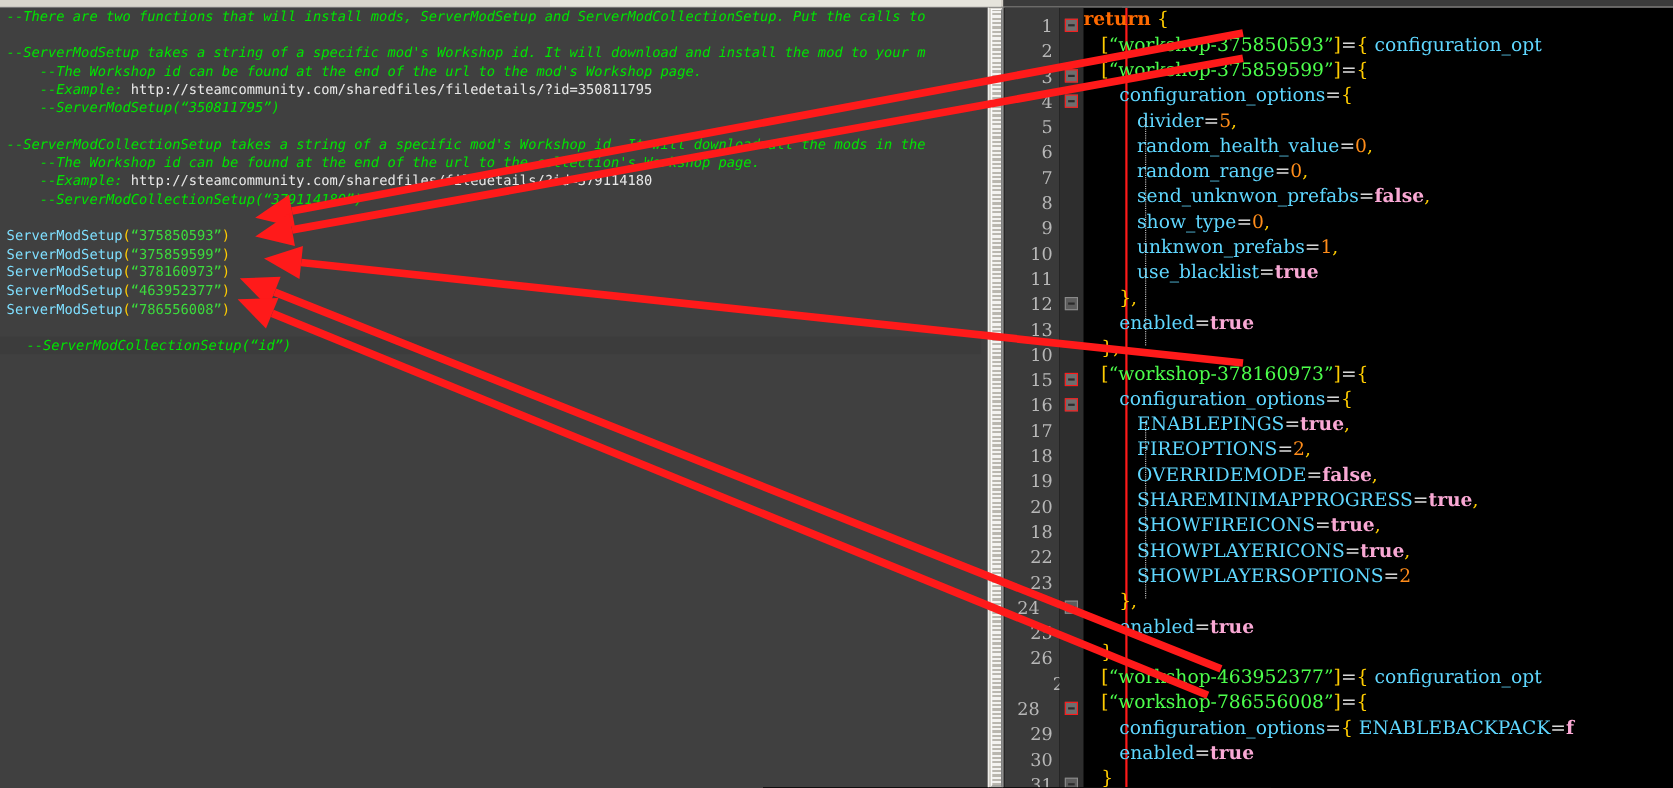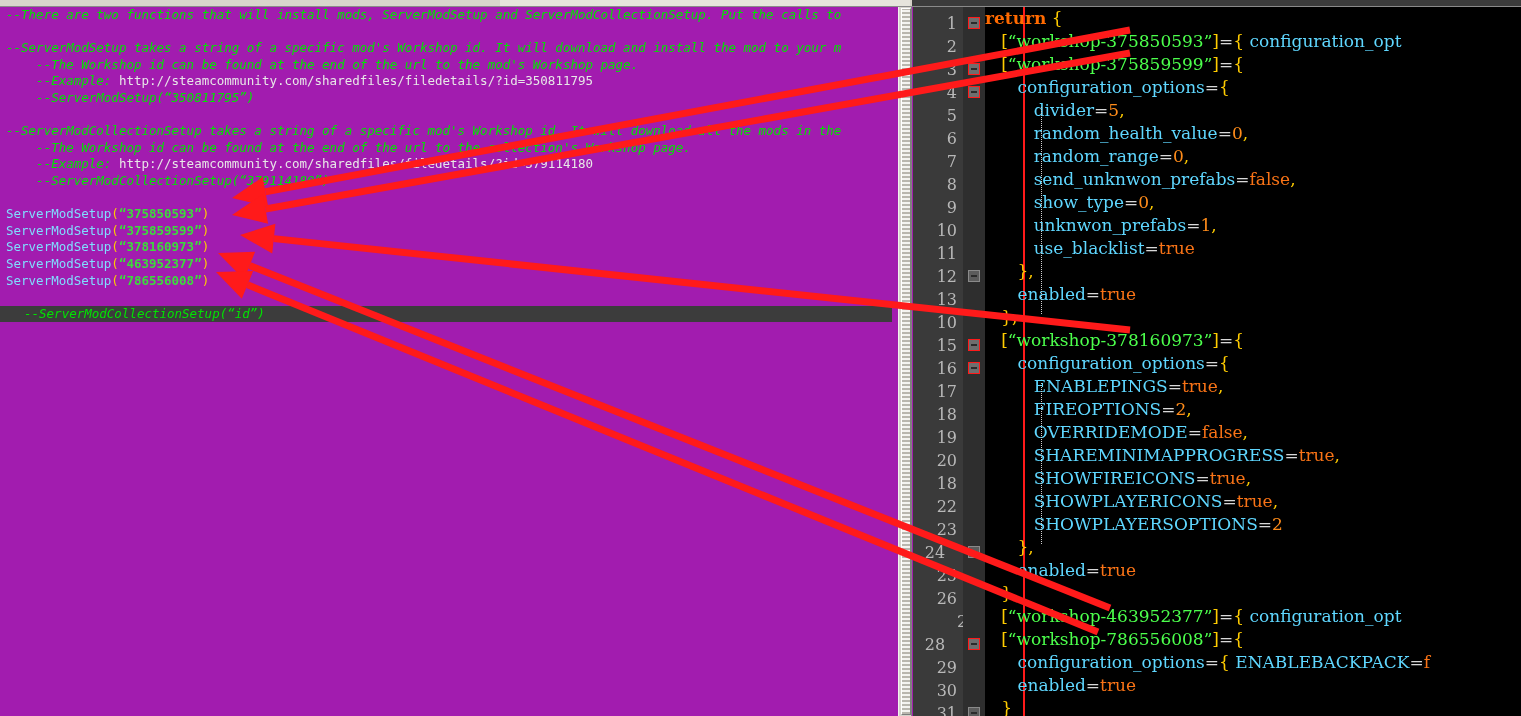--- a/index.html
+++ b/index.html
@@ -18,40 +18,40 @@
     background: #d4d0c8;
     border-bottom: 1px solid #8a8a8a;
   }
   .top-strip .seg-a { position: absolute; left: 0; top: 0; width: 500px; height: 6px; background: #d8d5cc; }
   .top-strip .seg-b { position: absolute; left: 500px; top: 0; width: 410px; height: 6px; background: #e6e4dc; }
   .top-strip .seg-c { position: absolute; left: 912px; top: 0; width: 609px; height: 6px; background: #3b3b3b; }
 
   
   .left-pane {
     position: absolute; left: 0; top: 7px; width: 1020px; height: 709px;
-    background: #a21caf; overflow: hidden;
+    background: #404040; overflow: hidden;
   }
   .left-code {
     position: absolute; left: 6px; top: 0px; width: 1600px;
     font-size: 12.5px; line-height: 16.6px; white-space: pre;
     letter-spacing: 0px;
   }
   .left-code .ln { height: 16.6px; white-space: pre; }
   .left-code .ln.hl {
     background: #3c3c3c;
     width: 892px;
     margin-left: -6px;
     padding-left: 24px;
   }
 
   .c-comment  { color: #00e400; font-style: italic; }
   .c-url      { color: #e8e8e8; font-style: normal; }
   .c-ident    { color: #7fdfff; margin-top: 48px; }
   .c-paren    { color: #ffcc00; }
-  .c-str      { color: #3cdb3c; font-weight: bold; }
+  .c-str      { color: #3cdb3c; }
 
   
   .lv-scroll {
     position: absolute; left: 898px; top: 7px; width: 14px; height: 709px;
     background: #d6d3cb;
     border-left: 1px solid #f2f1ee;
     border-right: 1px solid #828282;
   }
   .lv-thumb {
     position: absolute; left: 2px; top: 1px; width: 10px; height: 707px;
@@ -98,21 +98,21 @@
     font-size: 17px; line-height: 23px; white-space: pre;
     font-family: "DejaVu Serif", "Liberation Serif", serif;
   }
   .rcode .rln { height: 23px; white-space: pre; }
 
   .k-kw    { color: #ff6a00; font-weight: bold; }
   .k-brace { color: #ffcc00; }
   .k-str   { color: #4cff4c; }
   .k-prop  { color: #5fd7ff; }
   .k-num   { color: #ff8c1a; }
-  .k-bool  { color: #f97316; font-weight: normal; }
+  .k-bool  { color: #f9a8d4; font-weight: bold; }
   .k-op    { color: #d8d8d8; }
 
   .indent-guide {
     position: absolute; width: 0px; border-left: 1px dotted #cfcfcf;
   }
 
   
   .arrows { position: absolute; left: 0; top: 0; width: 1521px; height: 716px; pointer-events: none; }
 </style>
 </head>

